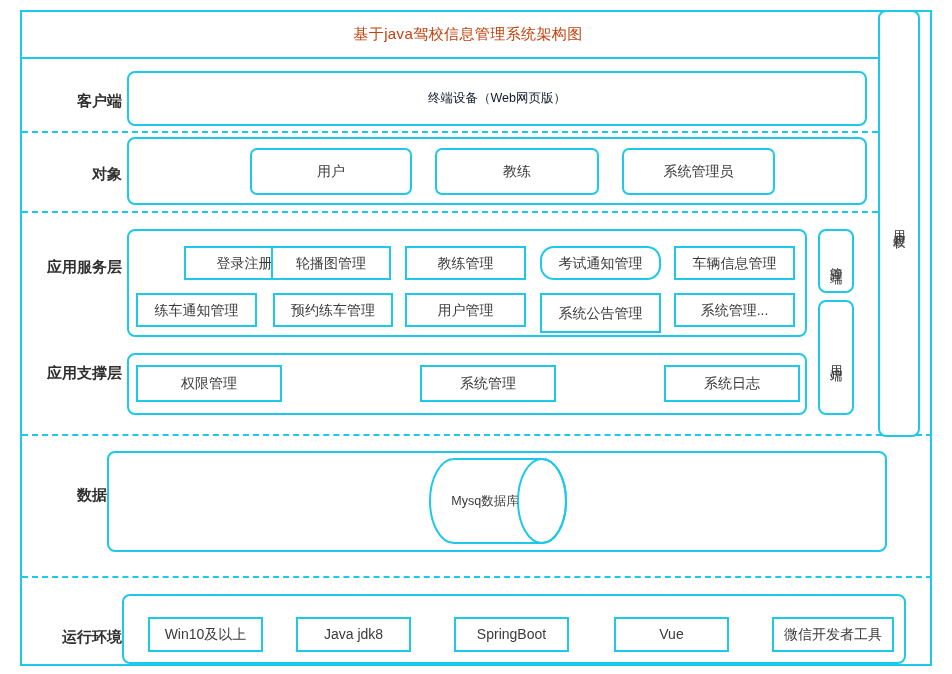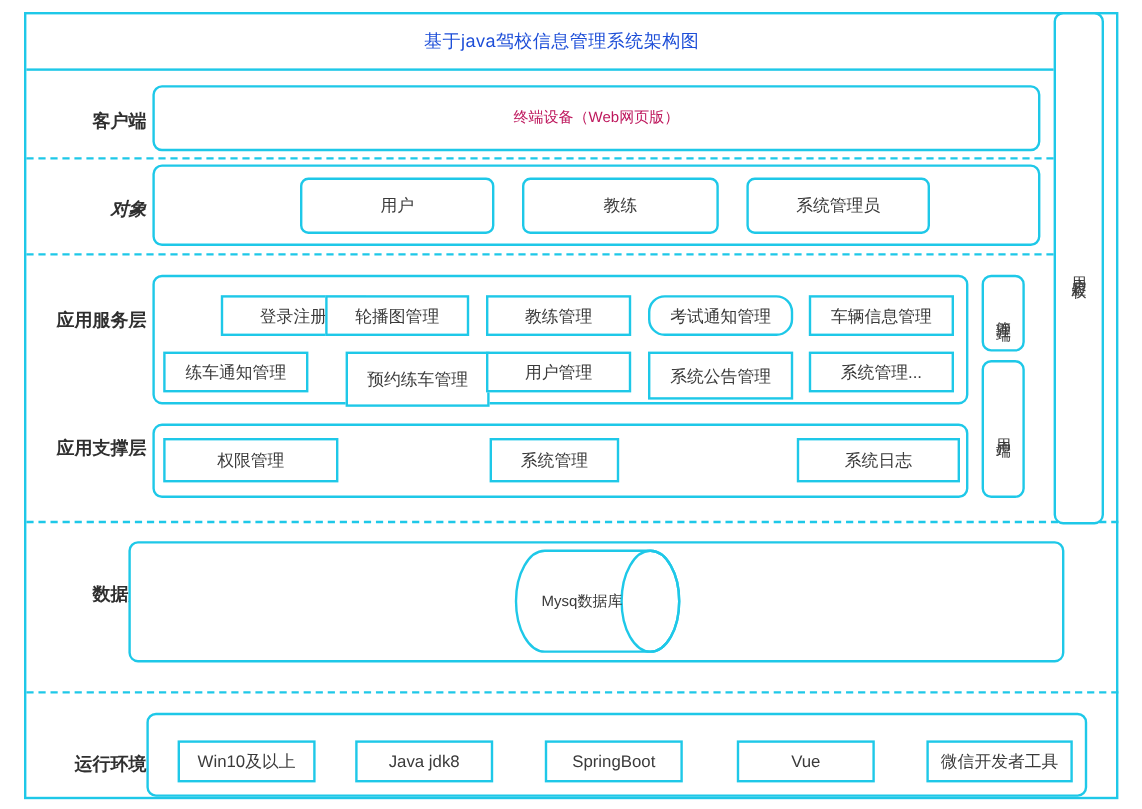--- a/index.html
+++ b/index.html
@@ -41,21 +41,21 @@
     width: 856px;
     height: 47px;
     border-bottom: 2px solid #1ec8e8;
     box-sizing: border-box;
     display: flex;
     align-items: center;
     justify-content: center;
   }
   .title-text {
     font-size: 15px;
-    color: #1d4ed8;
+    color: #c2410c;
     letter-spacing: .4px;
     margin-left: 36px;
   }
 
   
   .sep {
     position: absolute;
     left: 22px;
     width: 856px;
     height: 0;
@@ -102,21 +102,21 @@
   .leaf.rounded {
     border-radius: 7px;
   }
 
   .centered-label {
     position: absolute;
     display: flex;
     align-items: center;
     justify-content: center;
     font-size: 12.5px;
-    color: #be185d;
+    color: #0f172a;
   }
 
   
   .vbox {
     position: absolute;
     border: 2px solid #1ec8e8;
     border-radius: 8px;
     box-sizing: border-box;
     background: #fff;
     display: flex;
@@ -165,45 +165,45 @@
   <div class="sep" style="top:131px;"></div>
   <div class="sep" style="top:211px;"></div>
   <div class="sep full" style="top:434px;"></div>
   <div class="sep full" style="top:576px;"></div>
 
   <div class="row-label" style="top:92px;">客户端</div>
   <div class="container-box" style="left:127px; top:71px; width:740px; height:55px;">
   </div>
   <div class="centered-label" style="left:127px; top:71px; width:740px; height:55px;">终端设备（Web网页版）</div>
 
-  <div class="row-label" style="top:165px;font-style:italic;">对象</div>
+  <div class="row-label" style="top:165px;">对象</div>
   <div class="container-box" style="left:127px; top:137px; width:740px; height:68px;"></div>
   <div class="leaf rounded" style="left:250px; top:148px; width:162px; height:47px;">用户</div>
   <div class="leaf rounded" style="left:435px; top:148px; width:164px; height:47px;">教练</div>
   <div class="leaf rounded" style="left:622px; top:148px; width:153px; height:47px;">系统管理员</div>
 
   <div class="row-label" style="top:258px;">应用服务层</div>
   <div class="container-box" style="left:127px; top:229px; width:680px; height:108px;"></div>
 
   <div class="leaf" style="left:136px; top:246px; width:121px; height:34px;margin-left:48px;">登录注册</div>
   <div class="leaf" style="left:271px; top:246px; width:120px; height:34px;">轮播图管理</div>
   <div class="leaf" style="left:405px; top:246px; width:121px; height:34px;">教练管理</div>
   <div class="leaf" style="left:540px; top:246px; width:121px; height:34px;border-radius:14px;">考试通知管理</div>
   <div class="leaf" style="left:674px; top:246px; width:121px; height:34px;">车辆信息管理</div>
 
   <div class="leaf" style="left:136px; top:293px; width:121px; height:34px;">练车通知管理</div>
-  <div class="leaf" style="left:288px; top:293px; width:120px; height:46px;">预约练车管理</div>
+  <div class="leaf" style="left:273px; top:293px; width:120px; height:34px;">预约练车管理</div>
   <div class="leaf" style="left:405px; top:293px; width:121px; height:34px;">用户管理</div>
   <div class="leaf" style="left:540px; top:293px; width:121px; height:40px;">系统公告管理</div>
   <div class="leaf" style="left:674px; top:293px; width:121px; height:34px;">系统管理...</div>
 
   <div class="row-label" style="top:364px;">应用支撑层</div>
   <div class="container-box" style="left:127px; top:353px; width:680px; height:62px;"></div>
   <div class="leaf" style="left:136px; top:365px; width:146px; height:37px;">权限管理</div>
-  <div class="leaf" style="left:408px; top:365px; width:108px; height:37px;">系统管理</div>
+  <div class="leaf" style="left:420px; top:365px; width:136px; height:37px;">系统管理</div>
   <div class="leaf" style="left:664px; top:365px; width:136px; height:37px;">系统日志</div>
 
   <div class="vbox" style="left:818px; top:229px; width:36px; height:64px;">
     <span class="vtext">管理端</span>
   </div>
   <div class="vbox" style="left:818px; top:300px; width:36px; height:115px;">
     <span class="vtext">用户端</span>
   </div>
   <div class="vbox" style="left:878px; top:10px; width:42px; height:427px;">
     <span class="vtext">用户鉴权</span>

